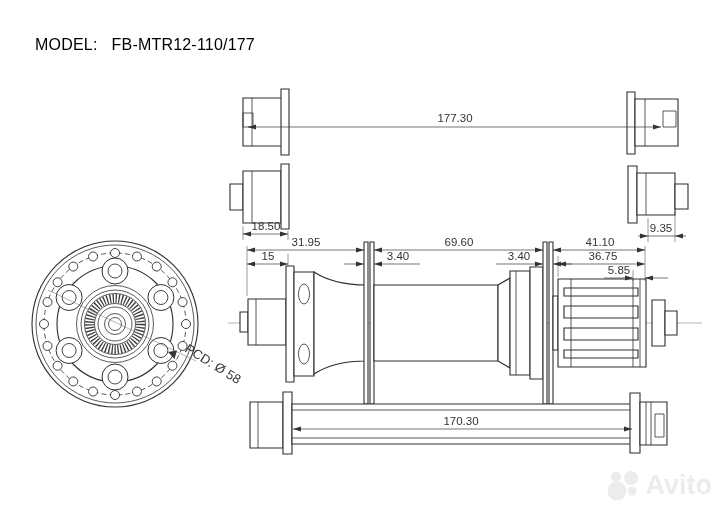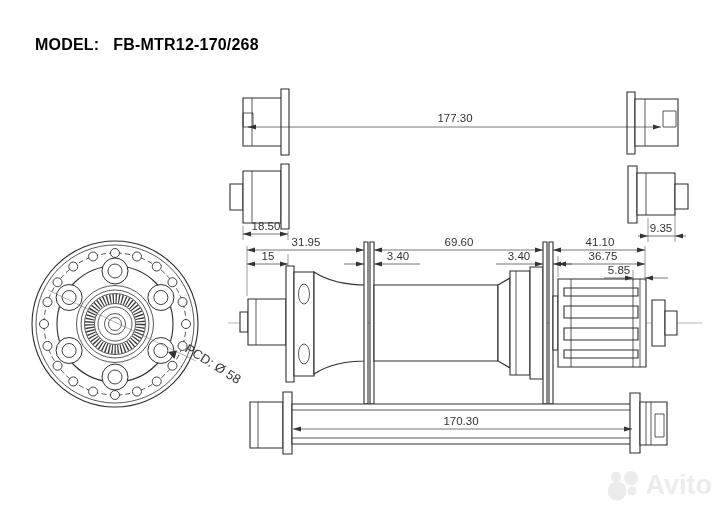--- a/index.html
+++ b/index.html
@@ -1,21 +1,21 @@
 <!DOCTYPE html>
 <html><head>
 <meta charset="utf-8">
 <style>
   html,body{margin:0;padding:0;background:#fff;}
   .stage{
     position:relative;width:720px;height:508px;background:#ffffff;overflow:hidden;
     font-family:"Liberation Sans",sans-serif;
   }
   .title{
-    position:absolute;left:35px;top:36px;font-size:16px;font-weight:bold;color:#000;
+    position:absolute;left:35px;top:36px;font-size:16px;font-weight:normal;color:#000;
     letter-spacing:.2px;display:flex;gap:14px;white-space:nowrap;
   }
   svg.drawing{position:absolute;left:0;top:0;}
   svg.drawing line,svg.drawing path,svg.drawing rect,svg.drawing circle,svg.drawing ellipse{
     vector-effect:non-scaling-stroke;
   }
   .outline{fill:#fff;stroke:#2e2e2e;stroke-width:1.1;}
   .inner{fill:none;stroke:#2e2e2e;stroke-width:.8;}
   .dimline{stroke:#3a3a3a;stroke-width:.7;fill:none;}
   .extline{stroke:#4a4a4a;stroke-width:.55;fill:none;}
@@ -29,21 +29,21 @@
     color:#ececec;font-size:27px;font-weight:bold;user-select:none;
   }
 </style>
 </head>
 <body>
 
 <div class="stage">
 
   <div class="title">
     <span>MODEL:</span>
-    <span>FB-MTR12-170/268</span>
+    <span>FB-MTR12-110/177</span>
   </div>
 
   <svg class="drawing" width="720" height="508" viewBox="0 0 720 508">
 
     <g>
       <rect class="outline" x="243" y="98" width="39" height="48"></rect>
       <line class="inner" x1="252" y1="98" x2="252" y2="146"></line>
       <rect class="outline" x="281" y="89" width="8" height="66"></rect>
       <rect class="inner" x="243" y="113" width="10" height="14"></rect>
       <rect class="outline" x="627" y="92" width="8" height="62"></rect>

